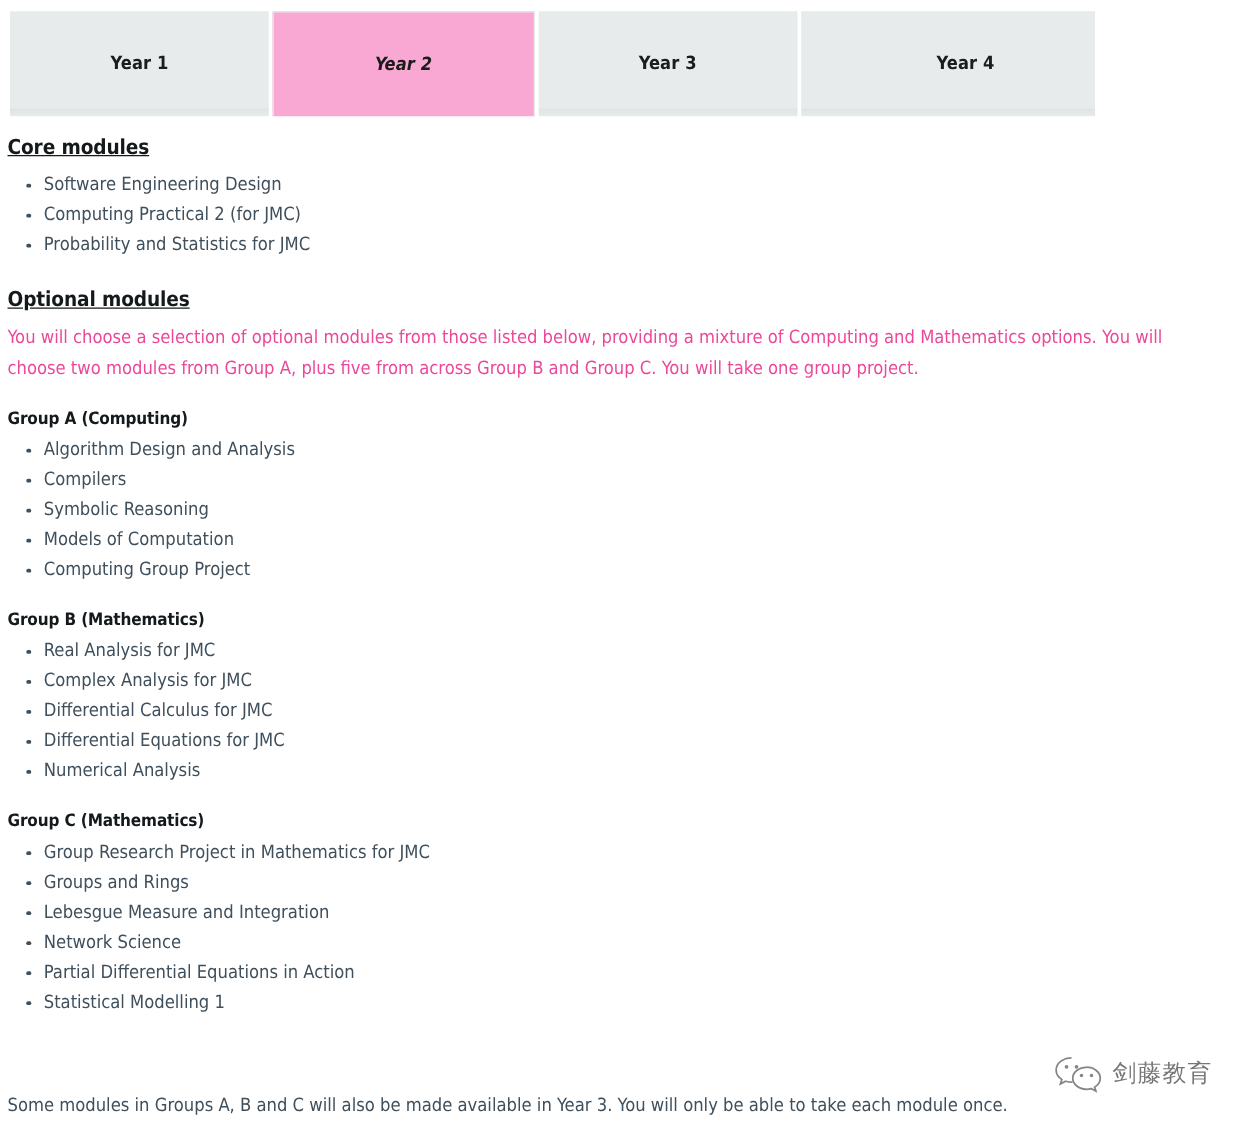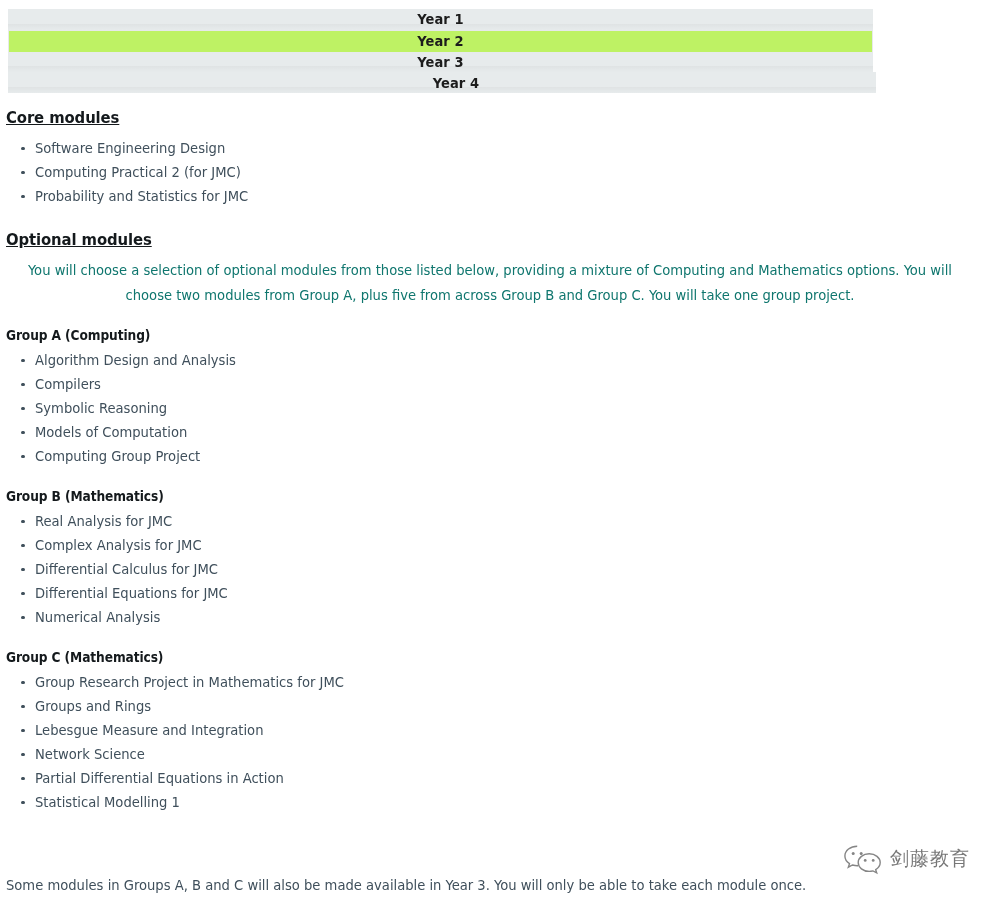--- a/index.html
+++ b/index.html
@@ -19,21 +19,20 @@
 
   
   .tabs {
     position: absolute;
     left: 8px;
     top: 9px;
     width: 868px;
     height: 84px;
     display: flex;
     box-sizing: border-box;
-    flex-direction: column;
   }
   .tab {
     flex: 1 1 0;
     position: relative;
     background: #e7ebec;
     display: flex;
     align-items: center;
     justify-content: center;
     box-sizing: border-box;
     cursor: pointer;
@@ -41,23 +40,24 @@
   }
   .tab:last-child { margin-right: 0; padding-left: 28px; }
   .tab::after {
     content: "";
     position: absolute;
     left: 0; right: 0; bottom: 0;
     height: 6px;
     background: linear-gradient(to bottom, rgba(0,0,0,0.035), rgba(0,0,0,0.0));
   }
   .tab.active {
-    background: #bef264;
+    background: #f9a8d4;
     border: 1px solid #e6e9ea;
     border-bottom: none;
+    font-style: italic;
   }
   .tab.active::after { display: none; }
   .tab-label {
     font-size: 14.5px;
     font-weight: bold;
     color: #1c1c1c;
     letter-spacing: 0.1px;
     font-family: "DejaVu Sans Condensed", "Liberation Sans Narrow", "DejaVu Sans", sans-serif;
   }
 
@@ -86,24 +86,23 @@
     color: #14191c;
     margin: 0 0 5px 0;
     letter-spacing: -0.1px;
     font-family: "DejaVu Sans Condensed", "Liberation Sans Narrow", "DejaVu Sans", sans-serif;
   }
   h3.group-heading.spaced { margin-top: 20px; }
 
   p.body-text {
     font-size: 14.6px;
     line-height: 24.5px;
-    color: #0f766e;
+    color: #ec4899;
     margin: 0 0 0 0;
     font-family: "DejaVu Sans Condensed", "Liberation Sans Narrow", "DejaVu Sans", sans-serif;
-    text-align: center;
   }
 
   ul.module-list {
     list-style: none;
     margin: 0;
     padding: 0;
   }
   ul.module-list li {
     position: relative;
     padding-left: 29px;

